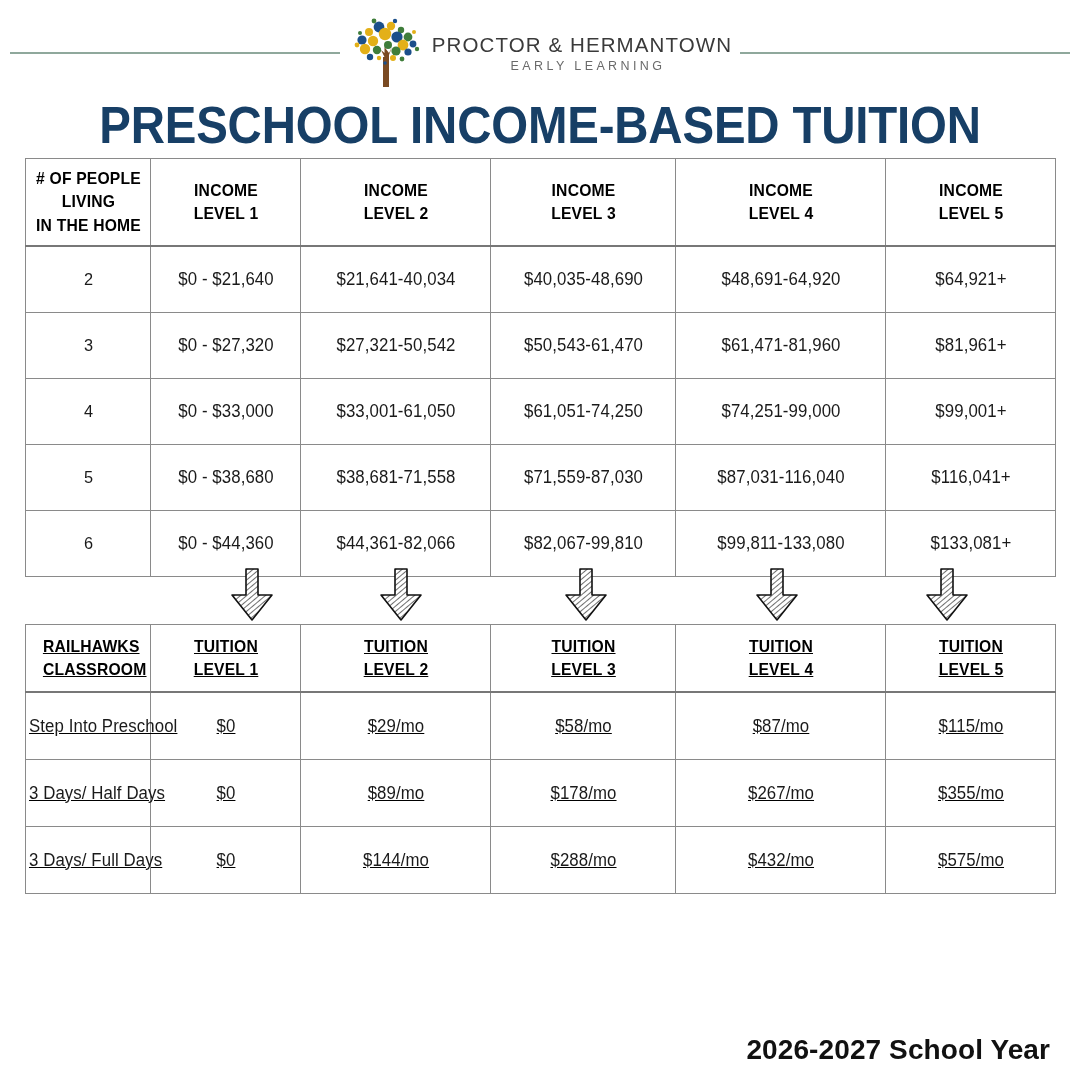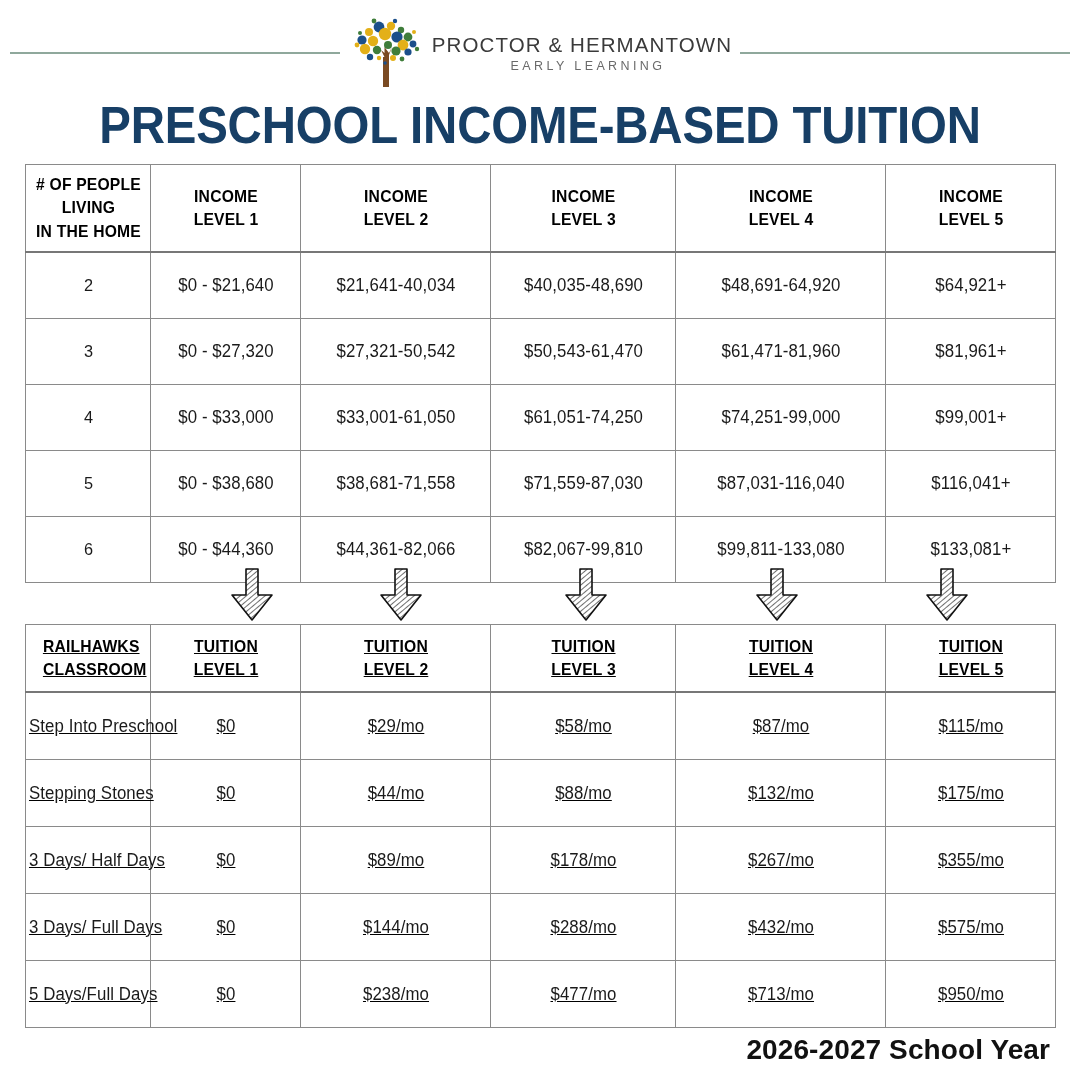--- a/index.html
+++ b/index.html
@@ -94,21 +94,21 @@
     border-collapse: collapse;
     table-layout: fixed;
   }
   .tbl td, .tbl th {
     border: 1px solid #8a8a8a;
     padding: 0;
     vertical-align: middle;
     text-align: center;
   }
 
-  .tbl.income { top: 164px; padding-left: 8px; }
+  .tbl.income { top: 158px; padding-left: 8px; }
   .tbl.tuition { top: 624px; text-decoration: underline; }
 
   .hdr-cell {
     font-family: "Liberation Sans Narrow", "Liberation Sans", sans-serif;
     font-weight: bold;
     font-size: 16.5px;
     line-height: 1.42;
     color: #000;
     letter-spacing: 0.2px;
     height: 86px;
@@ -364,47 +364,31 @@
 
     <tr>
       <td class="data-cell">Step Into Preschool</td>
       <td class="data-cell">$0</td>
       <td class="data-cell">$29/mo</td>
       <td class="data-cell">$58/mo</td>
       <td class="data-cell">$87/mo</td>
       <td class="data-cell">$115/mo</td>
     </tr>
     <tr>
-      <td class="data-cell">Stepping Stones</td>
-      <td class="data-cell">$0</td>
-      <td class="data-cell">$44/mo</td>
-      <td class="data-cell">$88/mo</td>
-      <td class="data-cell">$132/mo</td>
-      <td class="data-cell">$175/mo</td>
-    </tr>
-    <tr>
       <td class="data-cell">3 Days/ Half Days</td>
       <td class="data-cell">$0</td>
       <td class="data-cell">$89/mo</td>
       <td class="data-cell">$178/mo</td>
       <td class="data-cell">$267/mo</td>
       <td class="data-cell">$355/mo</td>
     </tr>
     <tr>
       <td class="data-cell">3 Days/ Full Days</td>
       <td class="data-cell">$0</td>
       <td class="data-cell">$144/mo</td>
       <td class="data-cell">$288/mo</td>
       <td class="data-cell">$432/mo</td>
       <td class="data-cell">$575/mo</td>
     </tr>
-    <tr>
-      <td class="data-cell">5 Days/Full Days</td>
-      <td class="data-cell">$0</td>
-      <td class="data-cell">$238/mo</td>
-      <td class="data-cell">$477/mo</td>
-      <td class="data-cell">$713/mo</td>
-      <td class="data-cell">$950/mo</td>
-    </tr>
   </tbody>
 </table>
 
 <div class="footer">2026-2027 School Year</div>
 
 </body></html>

